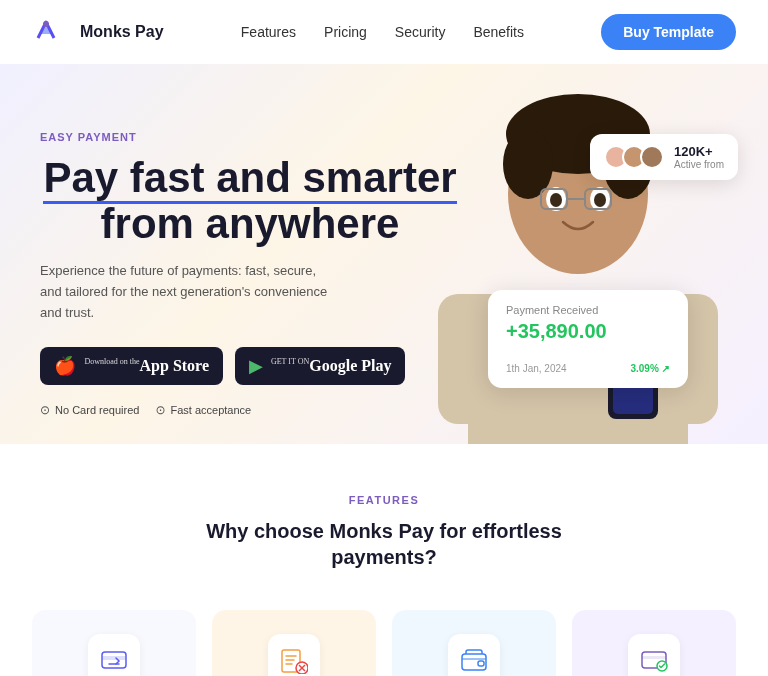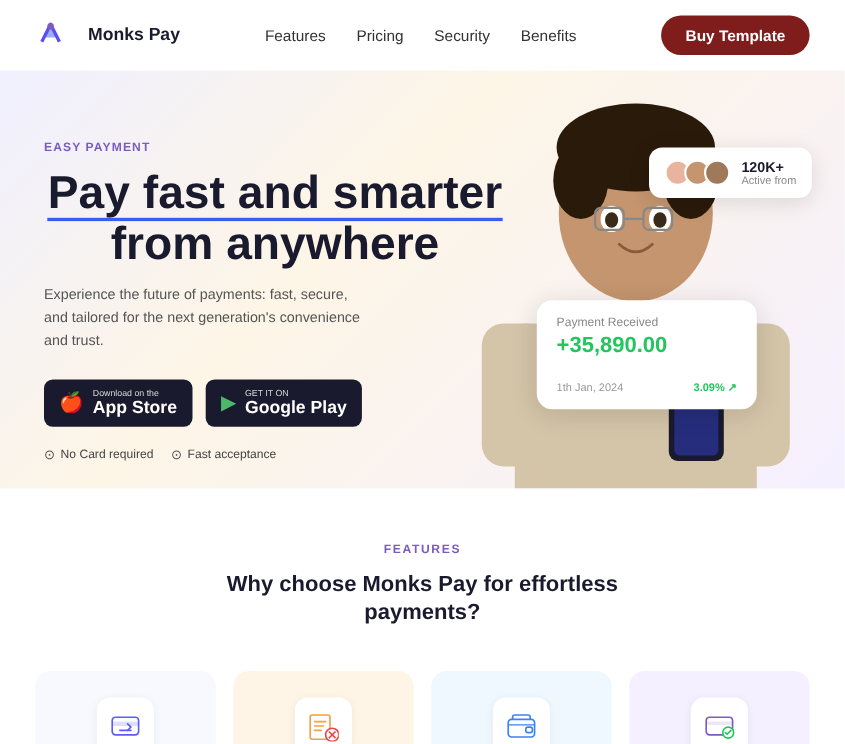--- a/index.html
+++ b/index.html
@@ -9,21 +9,21 @@
     .navbar {
       display: flex; align-items: center; justify-content: space-between;
       padding: 14px 32px; background: #fff; position: relative; z-index: 10;
     }
     .logo { display: flex; align-items: center; gap: 20px; }
     .logo-icon { width: 28px; height: 28px; }
     .logo-text { font-size: 16px; font-weight: 700; color: #1a1a2e; }
     .nav-links { display: flex; gap: 28px; }
     .nav-link { font-size: 14px; color: #333; text-decoration: none; cursor: pointer; }
     .btn-buy {
-      background: #7f1d1d; color: #fff; border: none; border-radius: 24px;
+      background: #3b82f6; color: #fff; border: none; border-radius: 24px;
       padding: 10px 22px; font-size: 14px; font-weight: 600; cursor: pointer;
     }
 
     
     .hero {
       background: linear-gradient(135deg, #f0f0ff 0%, #fdf5e6 40%, #f5f0ff 100%);
       position: relative; overflow: hidden; min-height: 380px;
       display: flex; align-items: center; padding: 40px 40px 0 40px;
     }
     .hero-content { flex: 1; max-width: 420px; z-index: 2; }
@@ -31,21 +31,21 @@
     .hero-title { font-size: 42px; font-weight: 800; color: #1a1a2e; line-height: 1.1; margin-bottom: 14px; text-align: center; }
     .hero-title .underline { border-bottom: 3px solid #3b5bf5; display: inline; }
     .hero-subtitle { font-size: 13px; color: #555; line-height: 1.6; margin-bottom: 24px; max-width: 300px; }
     .store-buttons { display: flex; gap: 12px; margin-bottom: 18px; }
     .store-btn {
       display: flex; align-items: center; gap: 8px;
       background: #1a1a2e; color: #fff; border-radius: 8px;
       padding: 8px 14px; cursor: pointer; text-decoration: none;
     }
     .store-btn .store-icon { font-size: 18px; }
-    .store-btn .store-text { display: flex; flex-direction: column; }
+    .store-btn .store-text { display: flex; flex-direction: row; font-family: Liberation Serif, serif; }
     .store-btn .store-small { font-size: 8px; opacity: 0.8; }
     .store-btn .store-name { font-size: 16px; font-weight: 700; }
     .store-btn.google { background: #1a1a2e; }
     .hero-badges { display: flex; gap: 16px; align-items: center; }
     .hero-badge { display: flex; align-items: center; gap: 5px; font-size: 11px; color: #444; }
     .badge-icon { color: #555; font-size: 12px; }
 
     
     .hero-image {
       position: absolute; right: -20px; top: 0; bottom: 0;
@@ -63,21 +63,21 @@
     .avatars { display: flex; }
     .avatar { width: 24px; height: 24px; border-radius: 50%; border: 2px solid #fff; margin-left: -6px; }
     .avatar:first-child { margin-left: 0; }
     .avatar-1 { background: #e8b4a0; }
     .avatar-2 { background: #c4956e; }
     .avatar-3 { background: #a0785a; }
     .users-info .users-count { font-size: 13px; font-weight: 700; color: #1a1a2e; }
     .users-info .users-label { font-size: 10px; color: #888; }
 
     .payment-card {
-      position: absolute; right: 80px; bottom: 72px;
+      position: absolute; right: 80px; bottom: 56px;
       background: #fff; border-radius: 14px; padding: 14px 18px;
       box-shadow: 0 4px 24px rgba(0,0,0,0.13); z-index: 5; min-width: 200px;
     }
     .payment-label { font-size: 11px; color: #888; margin-bottom: 4px; }
     .payment-amount { font-size: 20px; font-weight: 700; color: #22c55e; margin-bottom: 20px; }
     .payment-meta { display: flex; align-items: center; justify-content: space-between; }
     .payment-date { font-size: 10px; color: #999; }
     .payment-pct { font-size: 10px; color: #22c55e; font-weight: 600; text-align: right; }
 
     

